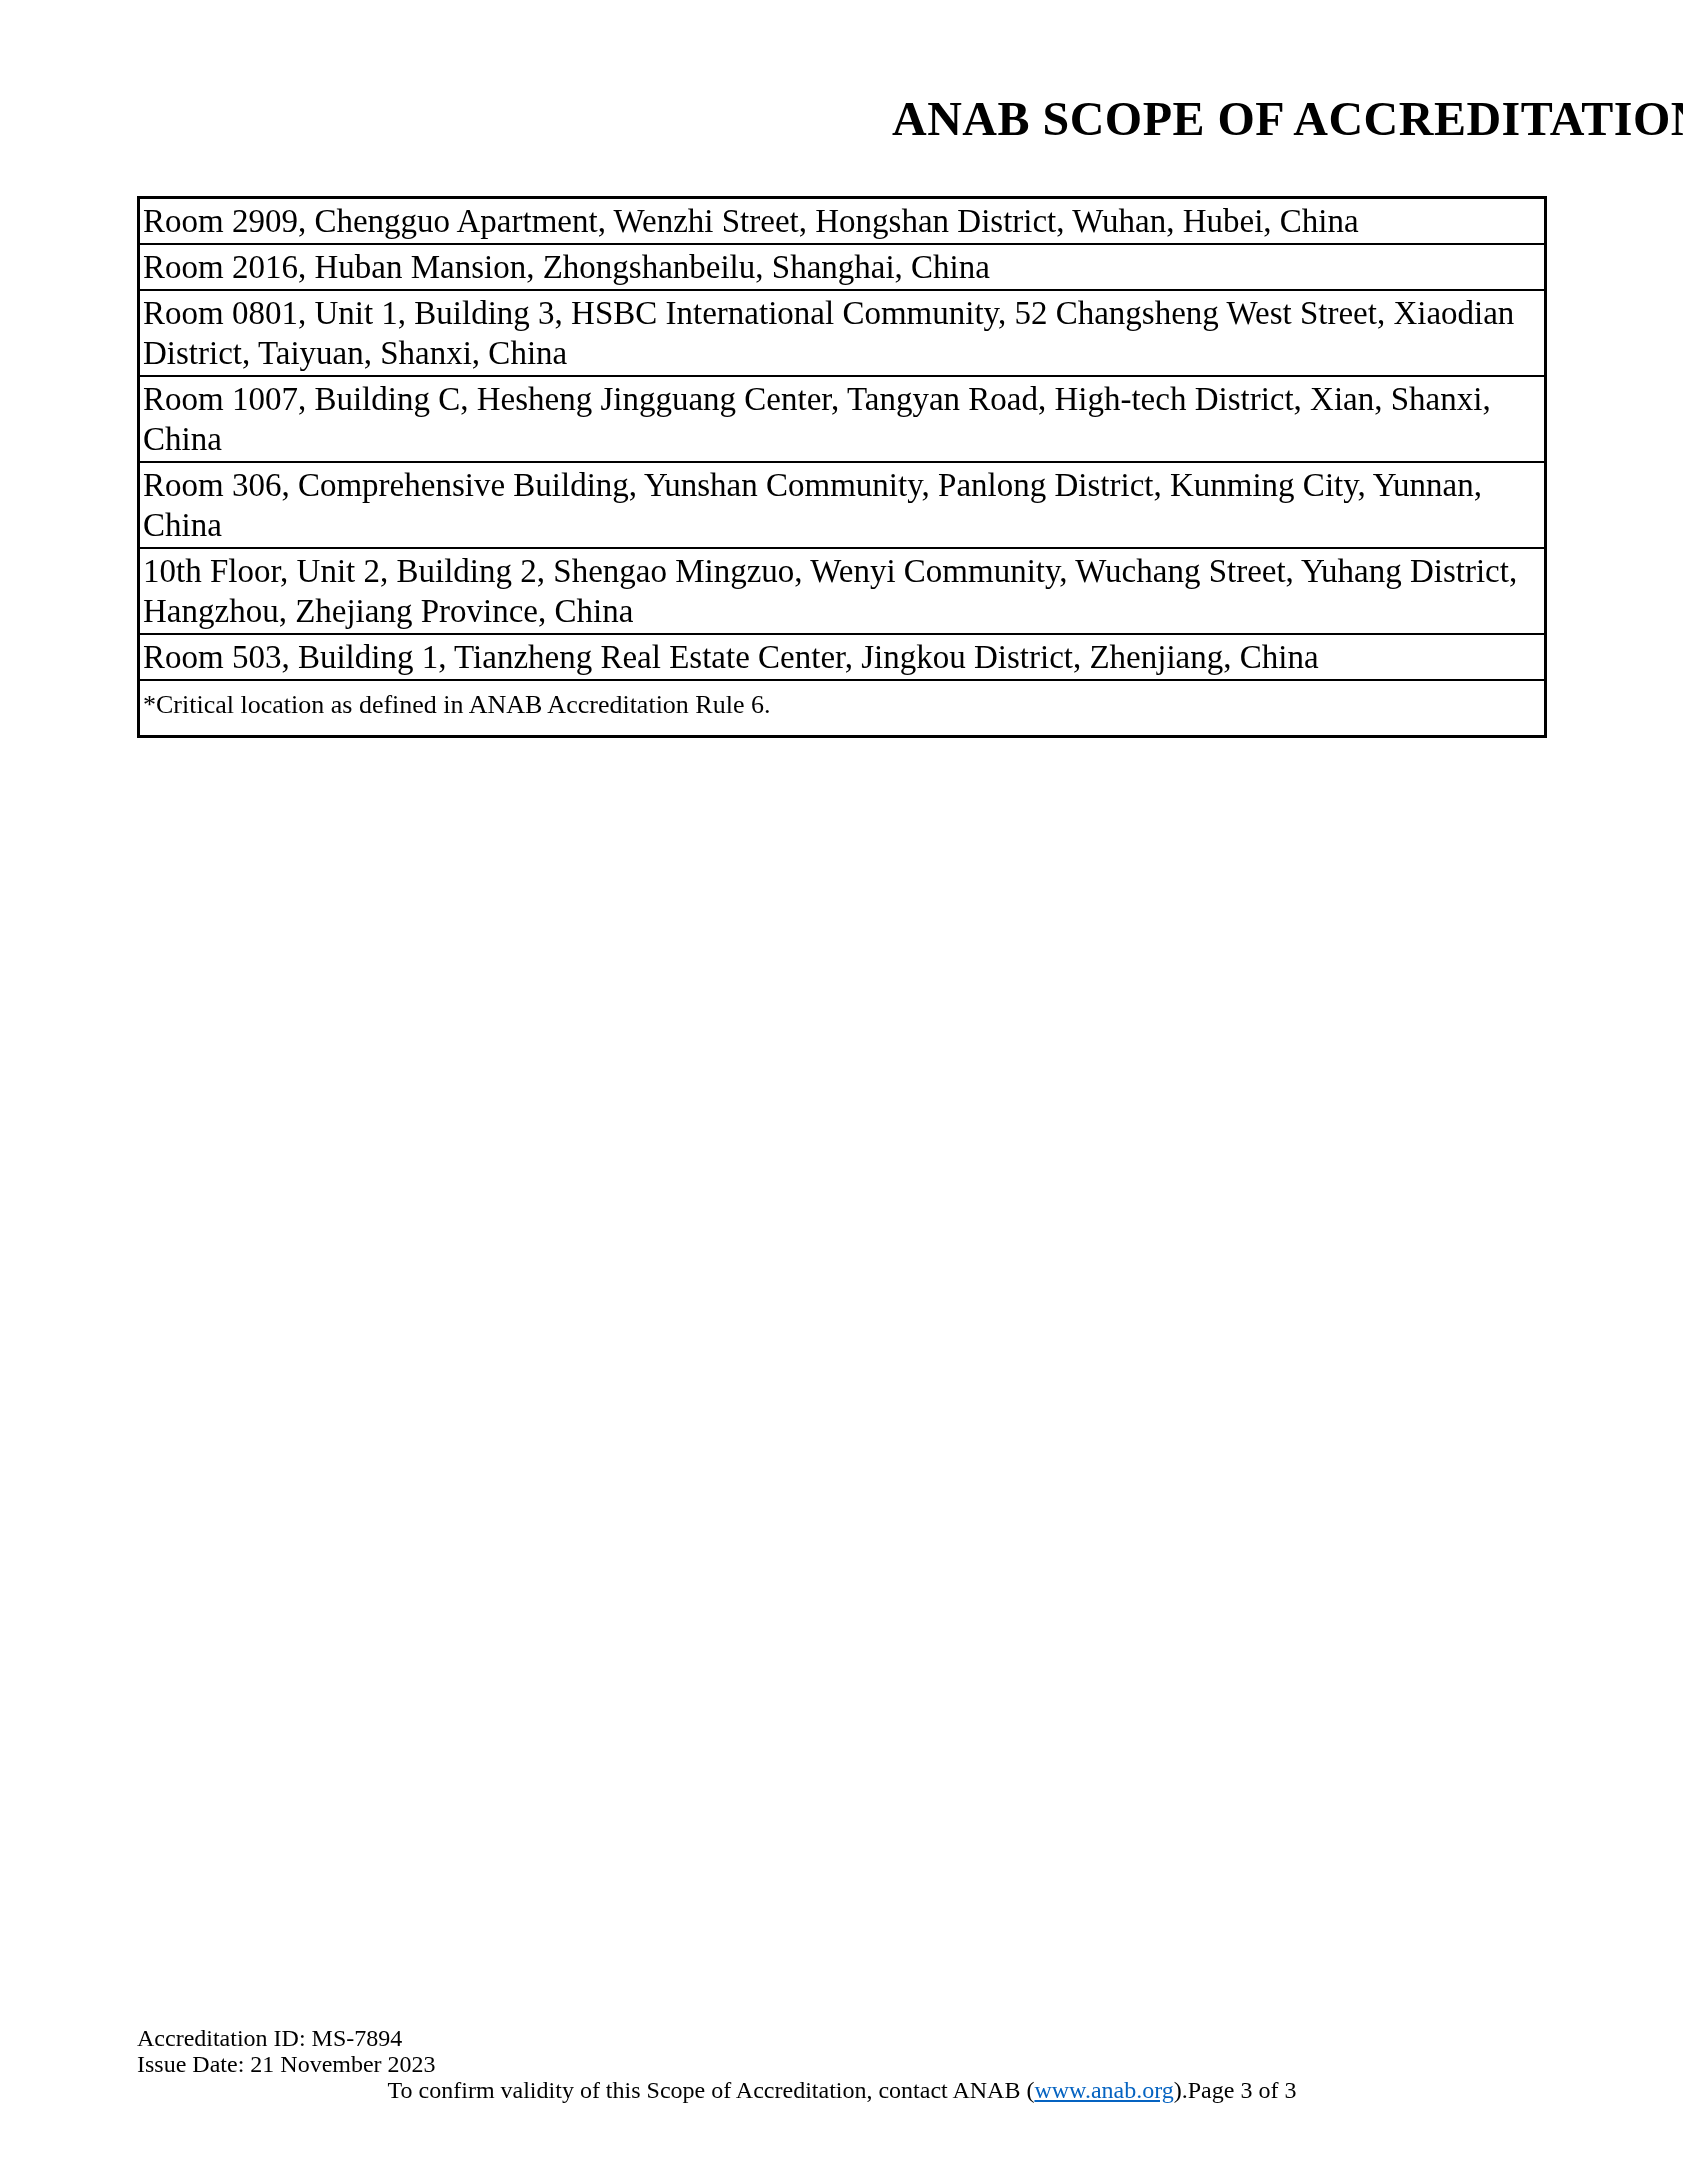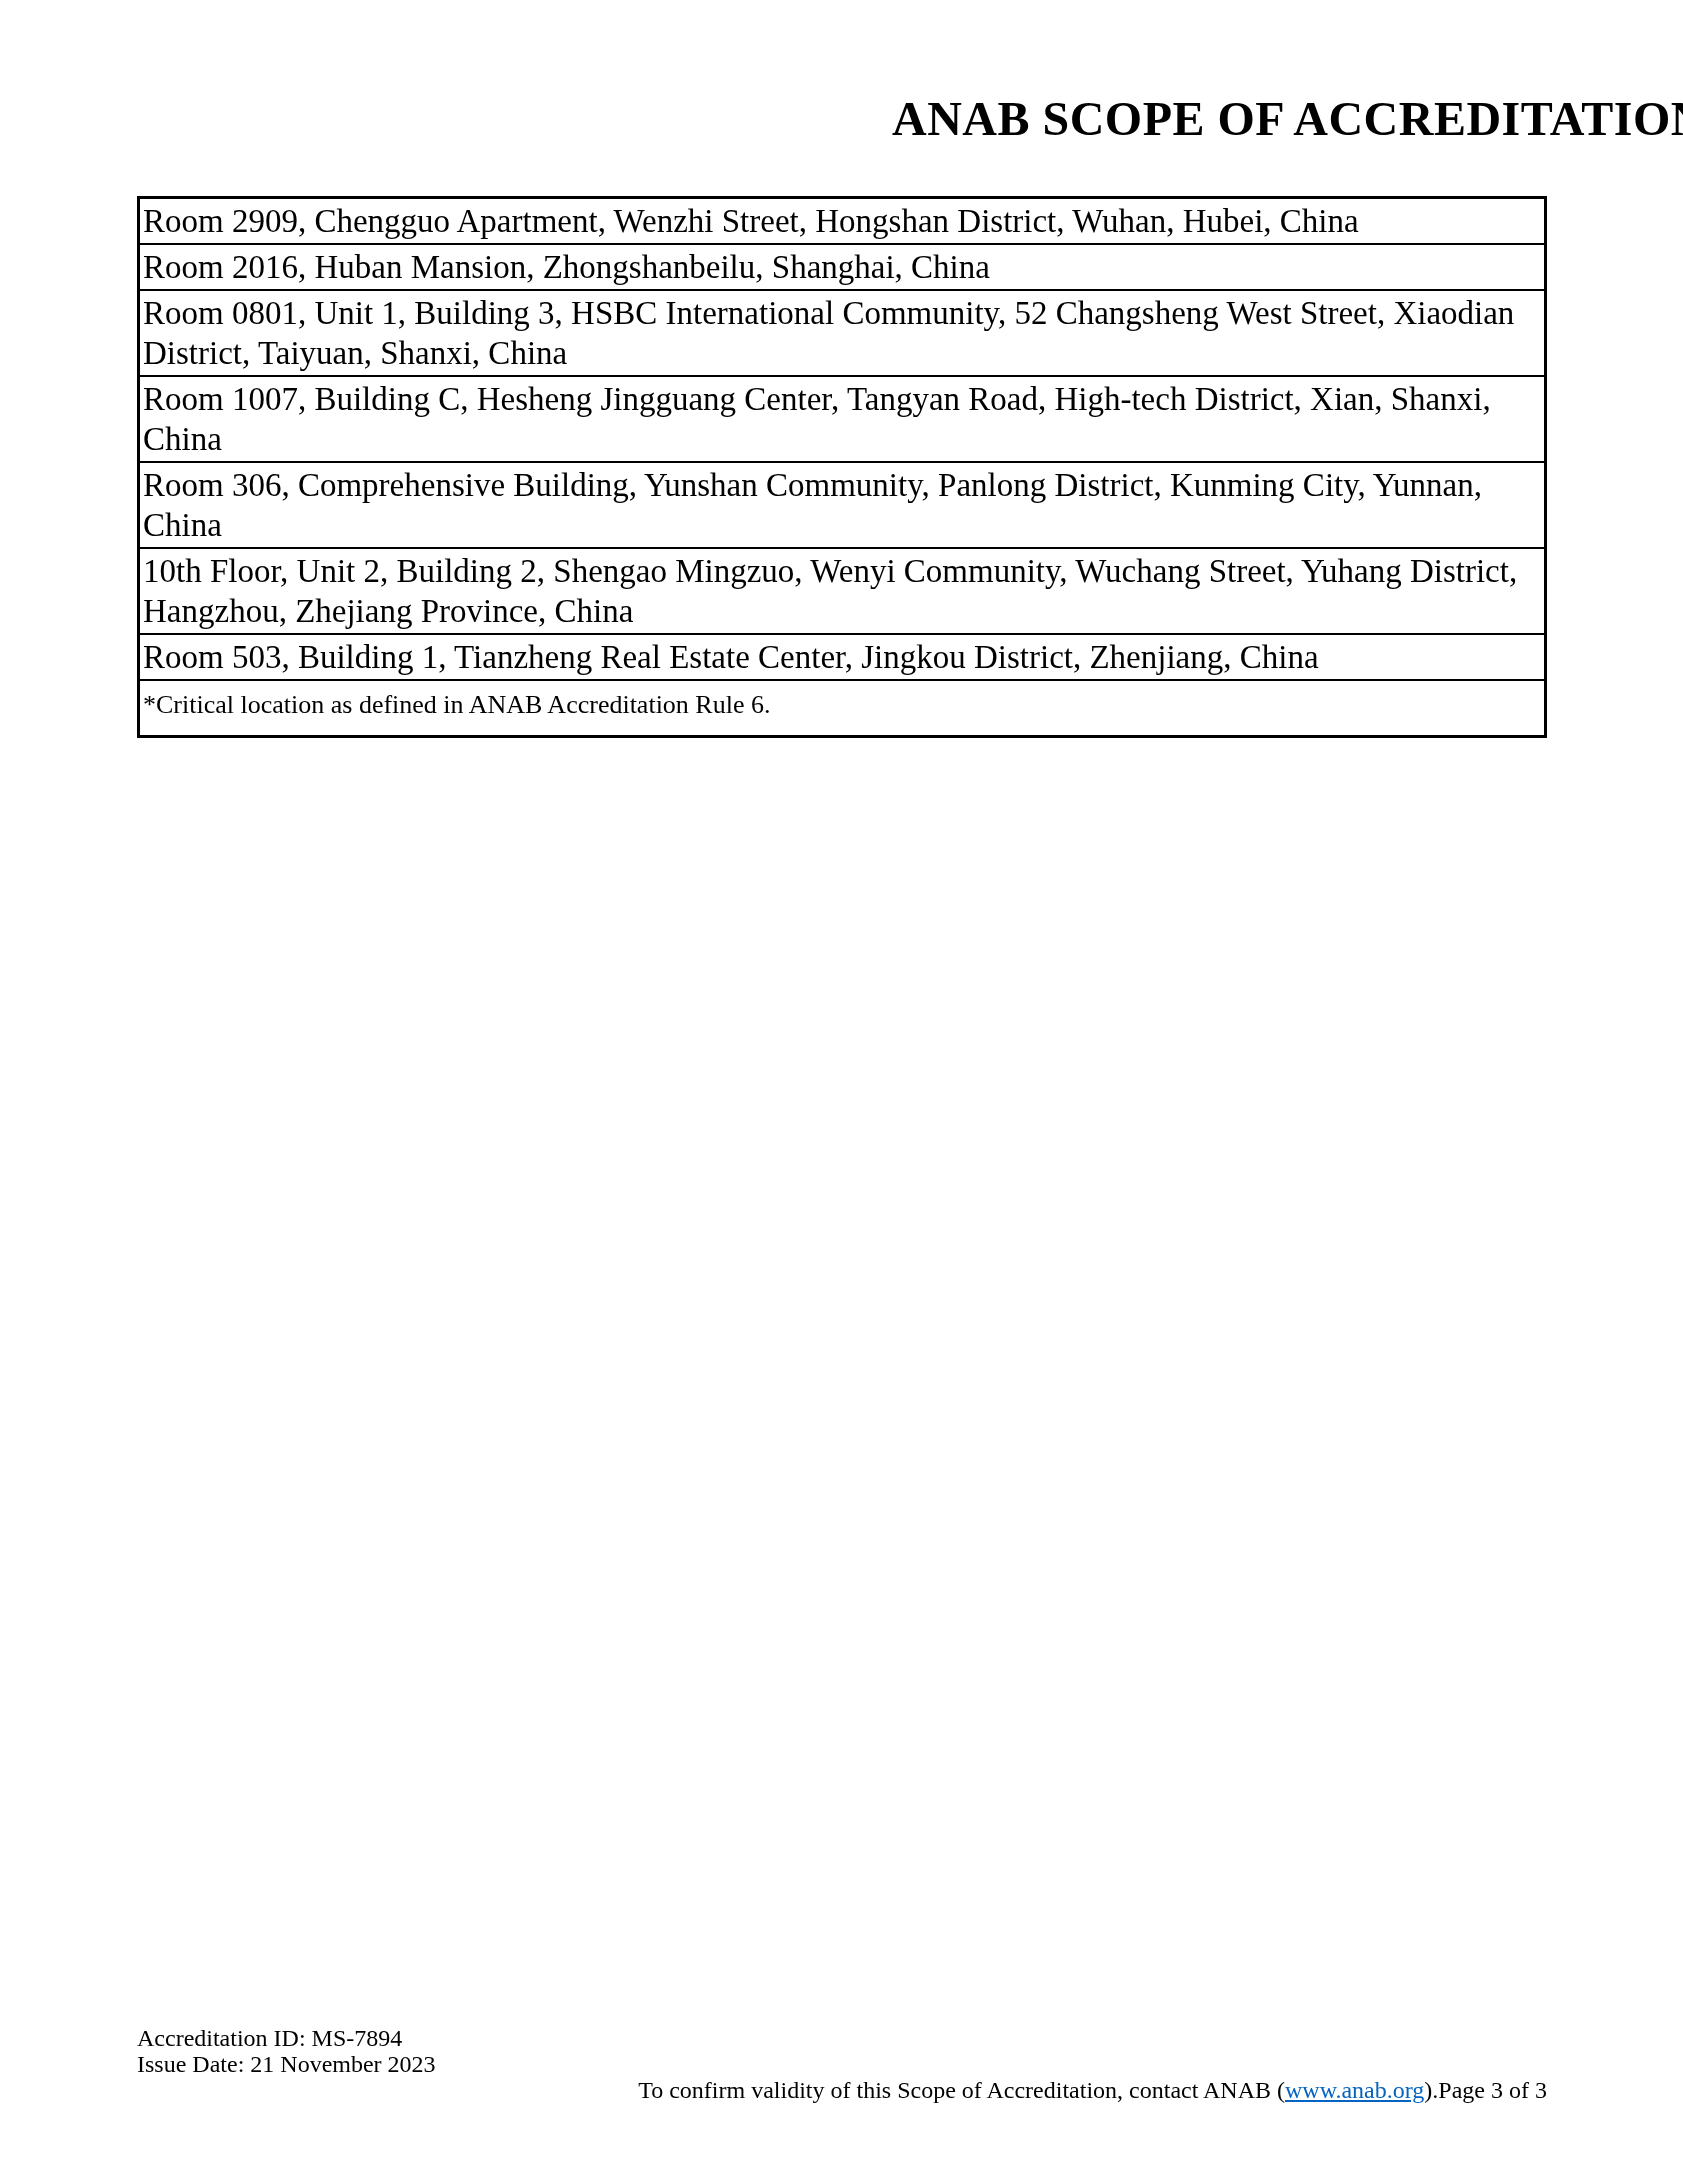--- a/index.html
+++ b/index.html
@@ -55,21 +55,21 @@
     width: 1410px;
     top: 2025px;
     font-size: 24px;
     line-height: 26px;
   }
   .footer-line {
     white-space: nowrap;
   }
   .footer-line.last {
     display: flex;
-    justify-content: flex-end;
+    justify-content: center;
     align-items: baseline;
   }
   .anab-link {
     text-decoration: underline;
     cursor: pointer;
   }
 </style>
 </head>
 <body>
 

